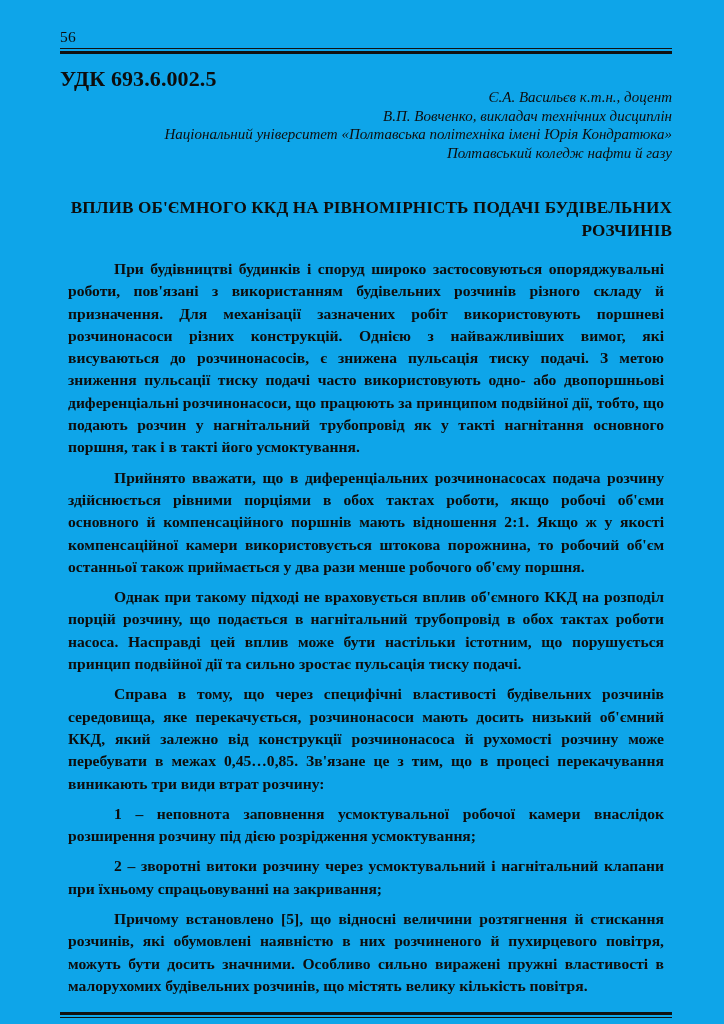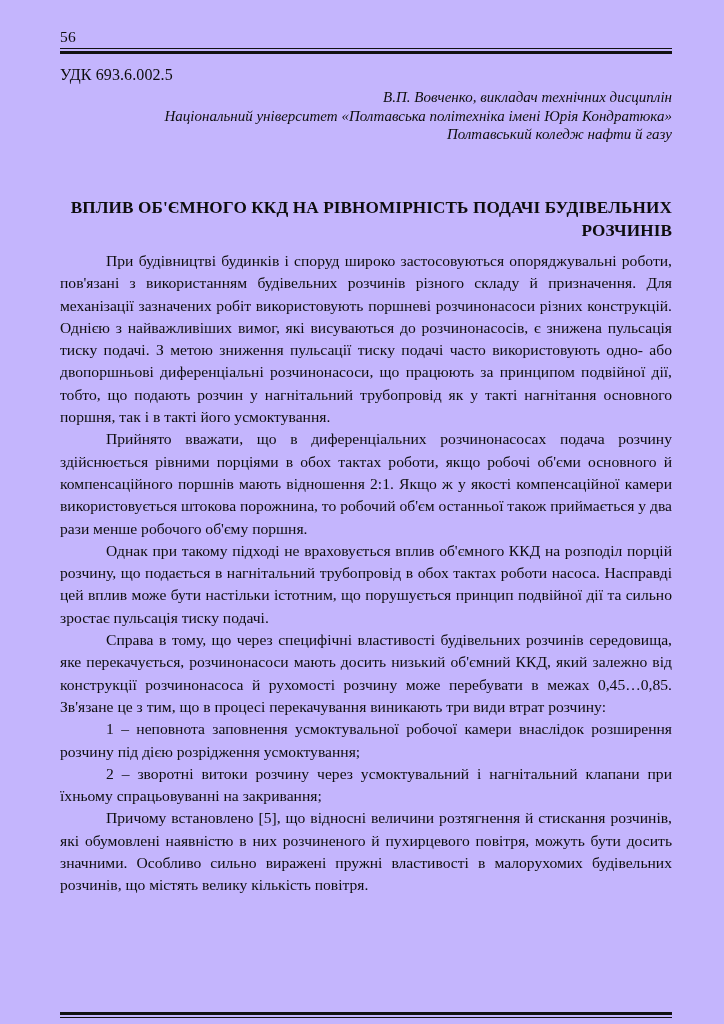--- a/index.html
+++ b/index.html
@@ -4,21 +4,21 @@
 <style>
   html, body {
     margin: 0;
     padding: 0;
     background: #ffffff;
   }
   .page {
     position: relative;
     width: 724px;
     height: 1024px;
-    background: #c4b5fd;
+    background: #0ea5e9;
     font-family: "Liberation Serif", "DejaVu Serif", serif;
     color: #0d0d0d;
     box-sizing: border-box;
     overflow: hidden;
   }
 
   
   .header-zone {
     position: absolute;
     left: 60px;
@@ -43,22 +43,22 @@
   }
   .rule-gap {
     height: 2px;
   }
 
   
   .udc {
     position: absolute;
     left: 60px;
     top: 66px;
-    font-size: 16px;
-    font-weight: normal;
+    font-size: 22px;
+    font-weight: bold;
     letter-spacing: 0.1px;
   }
 
   
   .authors {
     position: absolute;
     right: 52px;
     top: 88px;
     width: 620px;
     text-align: right;
@@ -88,22 +88,23 @@
     position: absolute;
     left: 60px;
     top: 250px;
     width: 612px;
     font-size: 15.6px;
     line-height: 22.3px;
     text-align: justify;
     text-justify: inter-word;
   }
   .body-text p {
-    margin: 0;
+    margin: 8px;
     text-indent: 46px;
+    font-weight: bold;
   }
 
   
   .footer-zone {
     position: absolute;
     left: 60px;
     top: 1012px;
     width: 612px;
   }
   .footer-text {
@@ -122,20 +123,21 @@
   <div class="header-zone">
     <div class="page-number">56</div>
     <div class="rule-thin"></div>
     <div class="rule-gap"></div>
     <div class="rule-thick"></div>
   </div>
 
   <div class="udc">УДК 693.6.002.5</div>
 
   <div class="authors">
+    <div class="author-line">Є.А. Васильєв к.т.н., доцент</div>
     <div class="author-line">В.П. Вовченко, викладач технічних дисциплін</div>
     <div class="author-line">Національний університет «Полтавська політехніка імені Юрія Кондратюка»</div>
     <div class="author-line">Полтавський коледж нафти й газу</div>
   </div>
 
   <h1 class="title">ВПЛИВ ОБ'ЄМНОГО ККД НА РІВНОМІРНІСТЬ ПОДАЧІ БУДІВЕЛЬНИХ РОЗЧИНІВ</h1>
 
   <div class="body-text">
     <p>При будівництві будинків і споруд широко застосовуються опоряджувальні роботи, пов'язані з використанням будівельних розчинів різного складу й призначення. Для механізації зазначених робіт використовують поршневі розчинонасоси різних конструкцій. Однією з найважливіших вимог, які висуваються до розчинонасосів, є знижена пульсація тиску подачі. З метою зниження пульсації тиску подачі часто використовують одно- або двопоршньові диференціальні розчинонасоси, що працюють за принципом подвійної дії, тобто, що подають розчин у нагнітальний трубопровід як у такті нагнітання основного поршня, так і в такті його усмоктування.</p>
     <p>Прийнято вважати, що в диференціальних розчинонасосах подача розчину здійснюється рівними порціями в обох тактах роботи, якщо робочі об'єми основного й компенсаційного поршнів мають відношення 2:1. Якщо ж у якості компенсаційної камери використовується штокова порожнина, то робочий об'єм останньої також приймається у два рази менше робочого об'єму поршня.</p>

